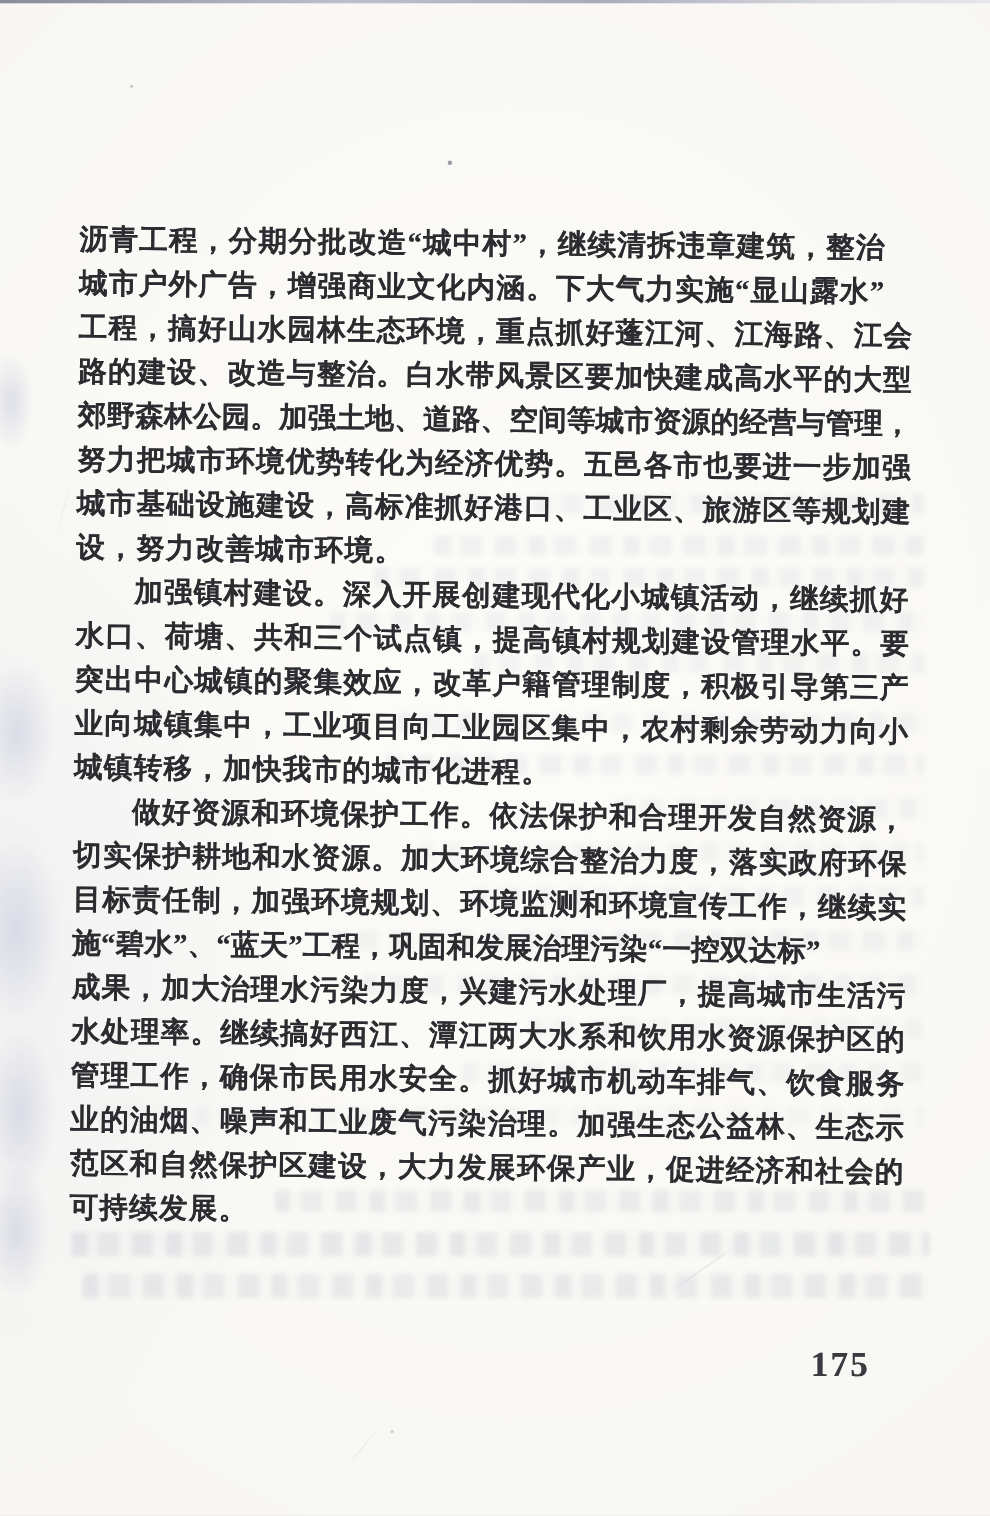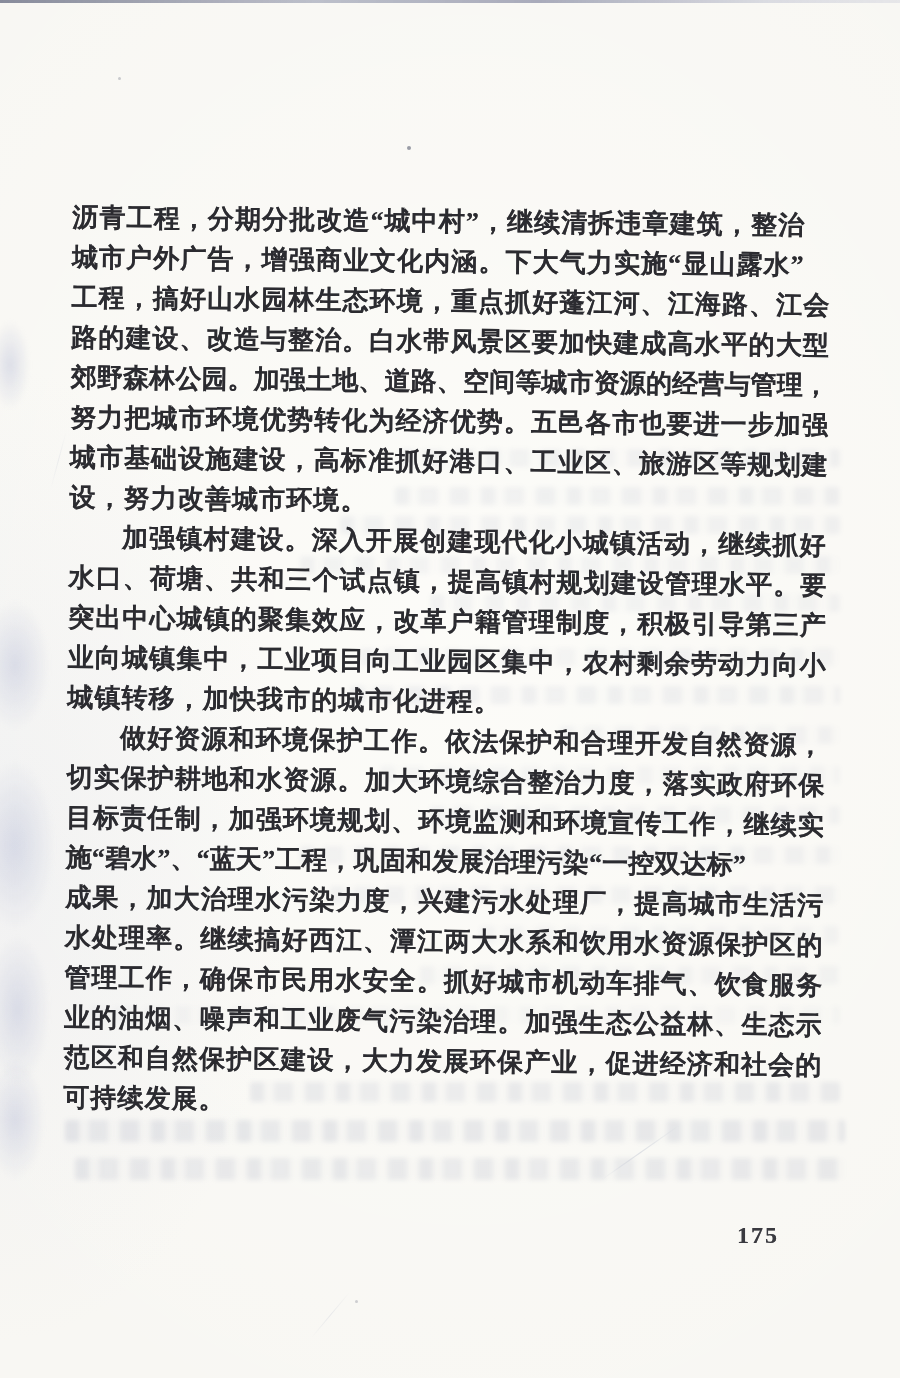--- a/index.html
+++ b/index.html
@@ -32,21 +32,21 @@
     letter-spacing: 1.1px;
     font-weight: 600;
     color: #2b2b30;
     text-shadow: 0 0 0.5px rgba(43,43,48,0.65);
   }
   .line { white-space: nowrap; }
   .line.indent { padding-left: 53px; }
   .line.tight { letter-spacing: 0.15px; }
   .page-number {
     position: absolute; left: 737px; top: 1222px;
-    font-size: 24px; letter-spacing: 2px;
+    font-size: 32px; letter-spacing: 2px;
     font-weight: 600; color: #3a3a40;
     text-shadow: 0 0 0.5px rgba(58,58,64,0.6);
   }
   .bleed {
     position: absolute; height: 18px;
     background: repeating-linear-gradient(90deg,
       rgba(110,120,155,0.55) 0 14px, rgba(110,120,155,0.10) 14px 24px,
       rgba(110,120,155,0.45) 24px 43px, rgba(110,120,155,0.06) 43px 55px,
       rgba(110,120,155,0.5) 55px 74px, rgba(110,120,155,0.08) 74px 86px);
     filter: blur(2.6px);

